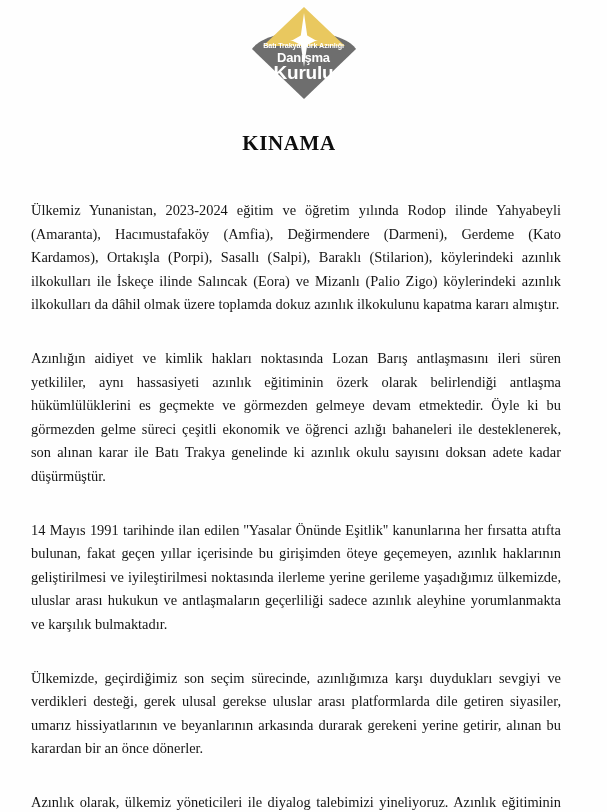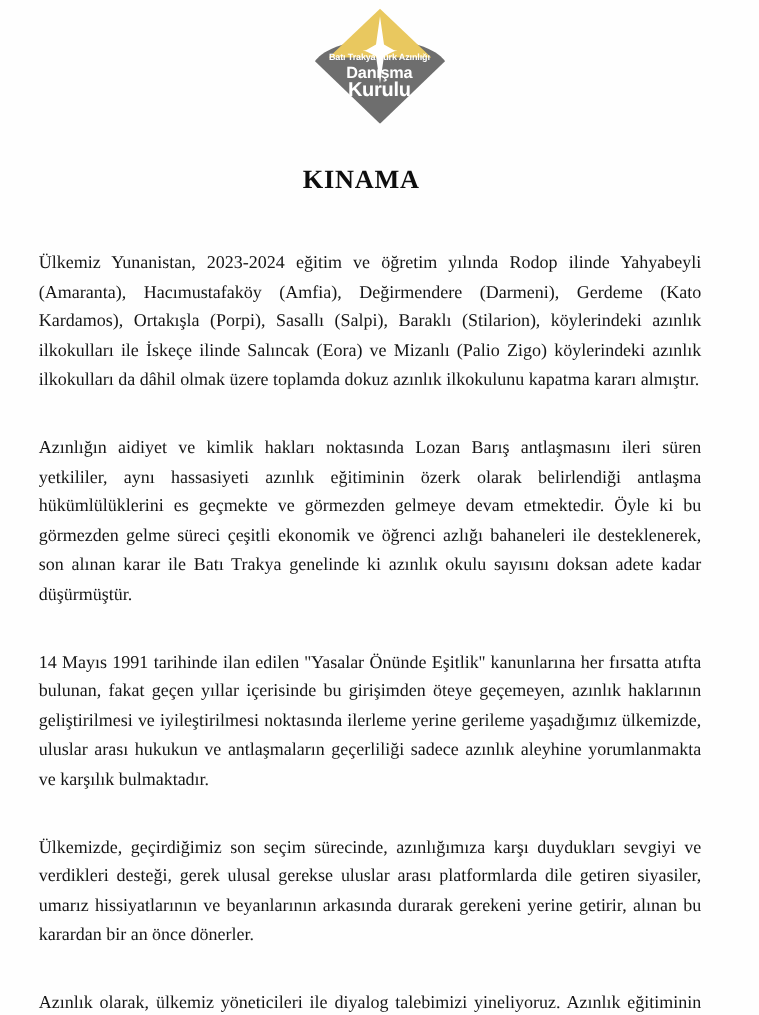--- a/index.html
+++ b/index.html
@@ -75,21 +75,21 @@
     font-size: 13px;
     font-weight: bold;
     line-height: 16px;
     letter-spacing: -0.2px;
   }
   .logo-line-bot {
     position: absolute;
     top: 60px;
     left: 0;
     width: 112px;
-    font-size: 16px;
+    font-size: 19px;
     font-weight: bold;
     line-height: 16px;
     letter-spacing: -0.2px;
   }
 
   
   .doc-title {
     position: absolute;
     top: 131px;
     left: 0;

